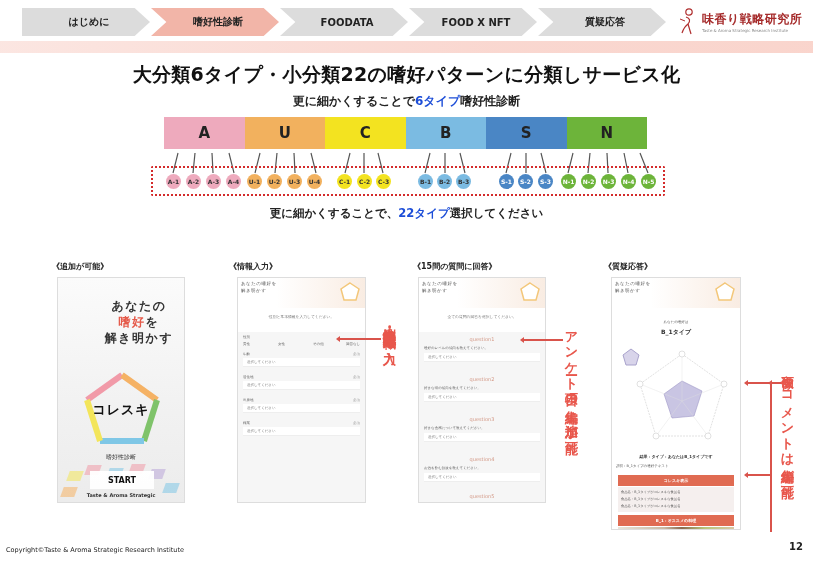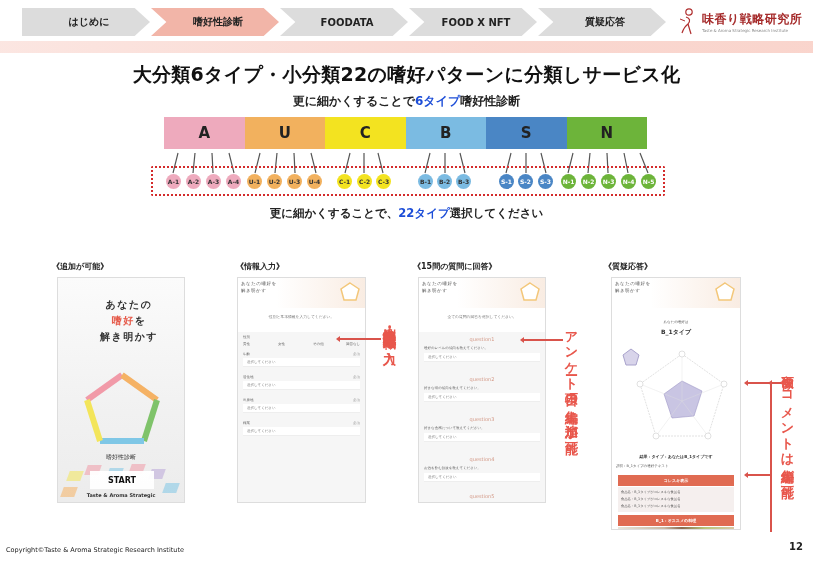--- a/index.html
+++ b/index.html
@@ -38,21 +38,21 @@
 
   .caption { position: absolute; top: 206px; left: 0; width: 813px; text-align: center; font-size: 11.5px; font-weight: bold; color: #222; }
 
   
   .sec-label { position: absolute; font-size: 8px; font-weight: bold; color: #222; }
 
   
   .phone { position: absolute; border: 1px solid #ddd; background: #fff; overflow: hidden; }
   .phone-top { left: 57px; top: 277px; width: 128px; height: 226px;
     background: linear-gradient(180deg, #fbfbfb 0%, #f1f1f1 60%, #ececec 100%); }
-  .ph-line { position: absolute; left: 8px; width: 100%; text-align: center; font-size: 10px; font-weight: bold; color: #333; letter-spacing: 1.5px; }
+  .ph-line { position: absolute; left: 18px; width: 100%; text-align: center; font-size: 12px; font-weight: bold; color: #333; letter-spacing: 1.5px; }
   .ph-line.red { color: #e55a4a; }
   .pentagon { position: absolute; left: 25px; top: 93px; width: 78px; height: 74px; }
   .koresuki { position: absolute; top: 123px; left: 0; width: 100%; text-align: center; font-size: 13px; font-weight: bold; color: #111; letter-spacing: 1px; }
   .shikou { position: absolute; top: 175px; left: 0; width: 100%; text-align: center; font-size: 6px; color: #333; }
   .tiles { position: absolute; top: 185px; left: 0; width: 100%; height: 40px; }
   .tile { position: absolute; width: 14px; height: 10px; opacity: .55; transform: skewX(-20deg); }
   .start-btn { position: absolute; left: 32px; top: 193px; width: 64px; height: 18px; background: rgba(255,255,255,.95); display: flex; align-items: center; justify-content: center; font-size: 8px; font-weight: bold; color: #111; }
   .ph-foot { position: absolute; top: 214px; left: 0; width: 100%; text-align: center; font-size: 5px; font-weight: bold; color: #333; }
   .ph-header { position: absolute; top: 0; left: 0; width: 100%; height: 30px; background: linear-gradient(90deg, #fff 30%, #f9ece2 100%); }
   .ph-header .h1 { position: absolute; left: 3px; top: 3px; font-size: 4.5px; color: #555; letter-spacing: .5px; }
@@ -181,37 +181,38 @@
 <div class="circle" style="left:538px;background:#4a86c5;color:#fff">S-3</div>
 <div class="circle" style="left:561px;background:#6db43a;color:#fff">N-1</div>
 <div class="circle" style="left:581px;background:#6db43a;color:#fff">N-2</div>
 <div class="circle" style="left:601px;background:#6db43a;color:#fff">N-3</div>
 <div class="circle" style="left:621px;background:#6db43a;color:#fff">N-4</div>
 <div class="circle" style="left:641px;background:#6db43a;color:#fff">N-5</div>
 
 <div class="caption"><span>更に細かくすることで、</span><span class="hl">22タイプ</span><span>選択してください</span></div>
 
 <div class="sec-label" style="left:52px;top:261px">《追加が可能》</div>
-<div class="sec-label" style="left:236px;top:261px">《情報入力》</div>
+<div class="sec-label" style="left:229px;top:261px">《情報入力》</div>
 <div class="sec-label" style="left:413px;top:261px">《15問の質問に回答》</div>
 <div class="sec-label" style="left:604px;top:261px">《質疑応答》</div>
 
 <div class="phone phone-top">
   <div class="ph-line" style="top:20px">あなたの</div>
   <div class="ph-line red" style="top:36px"><span>嗜好</span><span style="color:#333">を</span></div>
   <div class="ph-line" style="top:52px">解き明かす</div>
   <svg class="pentagon" viewBox="0 0 78 74">
     <g stroke-width="6" fill="none" stroke-linecap="butt">
       <line x1="39" y1="4" x2="4" y2="29" stroke="#f19aa8"></line>
       <line x1="39" y1="4" x2="74" y2="29" stroke="#f5b265"></line>
       <line x1="74" y1="29" x2="61" y2="70" stroke="#7fc36a"></line>
       <line x1="61" y1="70" x2="17" y2="70" stroke="#7fc7e6"></line>
       <line x1="17" y1="70" x2="4" y2="29" stroke="#f3e55a"></line>
     </g>
   </svg>
+  <div class="koresuki">コレスキ</div>
   <div class="shikou">嗜好性診断</div>
   <div class="tiles">
     <div class="tile" style="left:10px;top:8px;background:#f3e55a"></div>
     <div class="tile" style="left:28px;top:2px;background:#f19aa8"></div>
     <div class="tile" style="left:50px;top:5px;background:#7fc7e6"></div>
     <div class="tile" style="left:72px;top:1px;background:#f19aa8"></div>
     <div class="tile" style="left:92px;top:6px;background:#b9a6d8"></div>
     <div class="tile" style="left:106px;top:20px;background:#7fc7e6"></div>
     <div class="tile" style="left:4px;top:24px;background:#f5b265"></div>
   </div>

